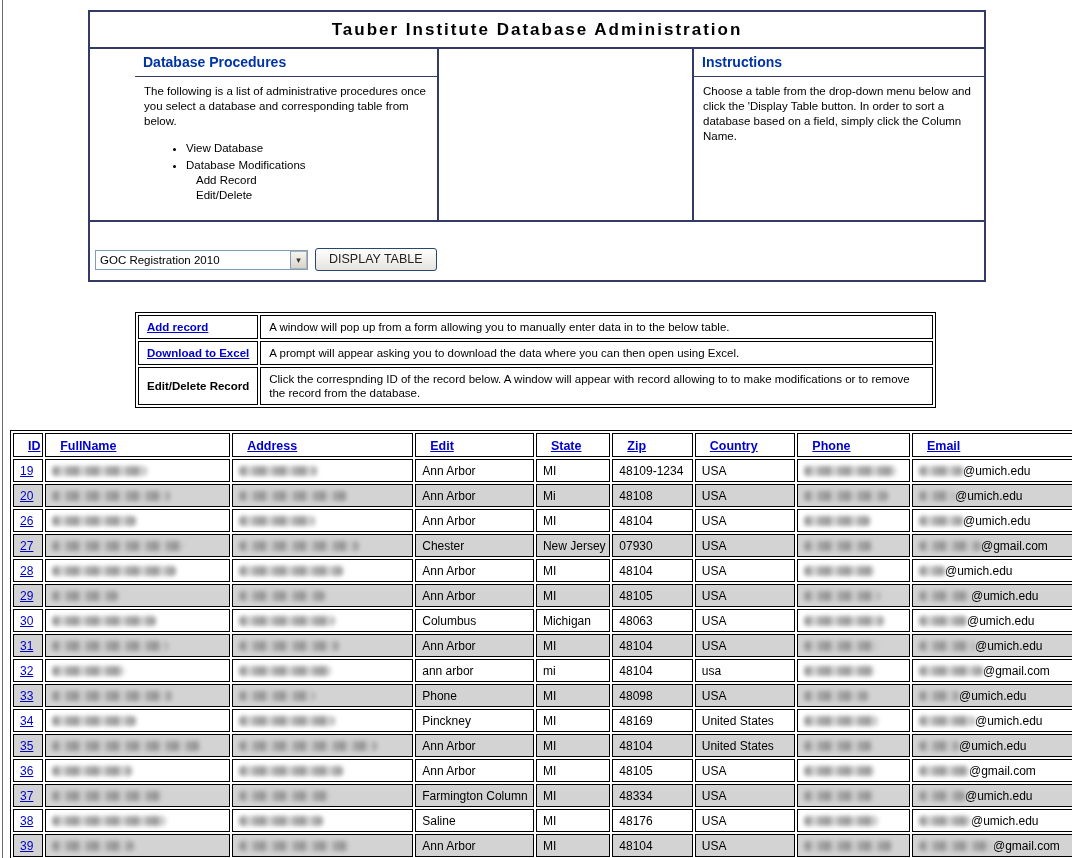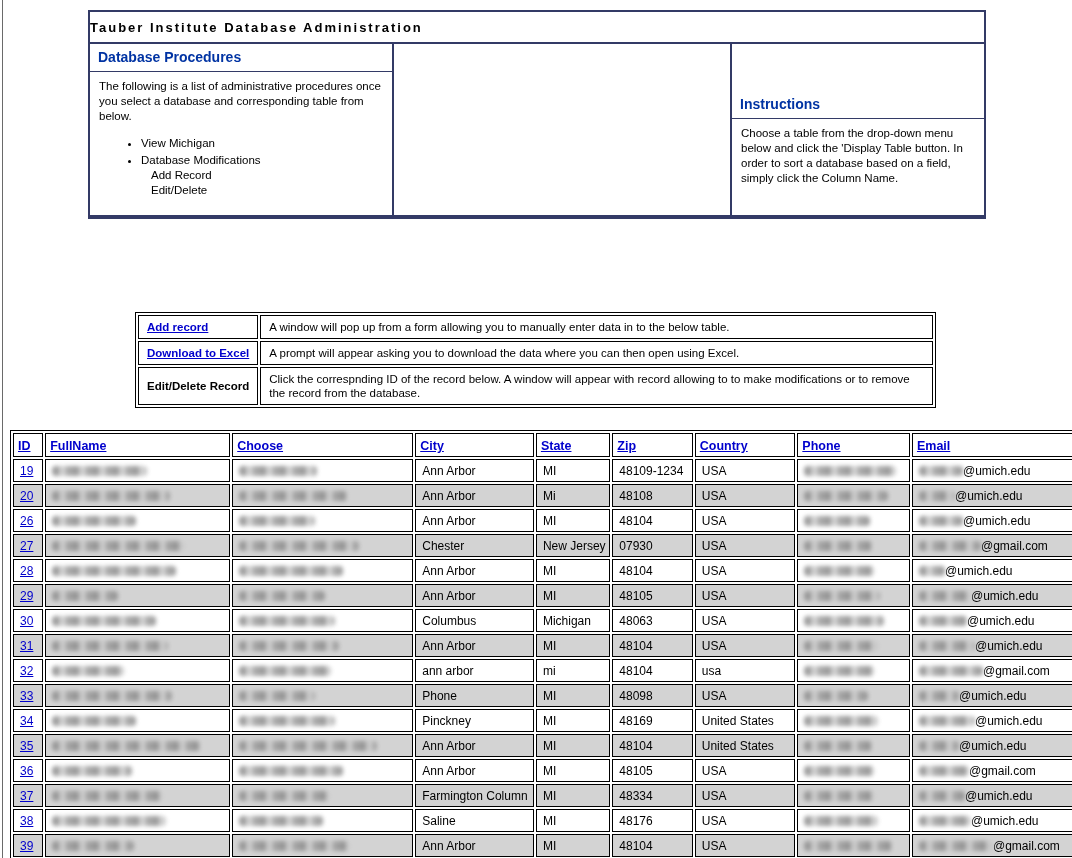--- a/index.html
+++ b/index.html
@@ -2,27 +2,27 @@
 <html><head>
 <meta charset="utf-8">
 <style>
   * { margin:0; padding:0; box-sizing:border-box; }
   html,body { width:1072px; height:858px; background:#ffffff; overflow:hidden;
     font-family:"Liberation Sans", sans-serif; color:#000; }
   .frame-edge { position:absolute; left:2px; top:0; width:1px; height:858px; background:#6a6a6a; }
 
   
   .admin-box { position:absolute; left:88px; top:10px; width:898px; border:2px solid #333a66; background:#fff; }
-  .title-row { font-weight:bold; font-size:13px; letter-spacing:2px;
+  .title-row { text-align:center; font-weight:bold; font-size:17px; letter-spacing:2px;
     padding:8px 0 7px 0; border-bottom:2px solid #333a66; }
   .panels { display:flex; height:173px; border-bottom:2px solid #333a66; }
   .panel { height:100%; }
-  .panel-left  { width:304px; border-right:2px solid #333a66; }
+  .panel-left  { width:304px; border-right:2px solid #333a66;margin-left:45px; }
   .panel-mid   { flex:1; border-right:2px solid #333a66; }
-  .panel-right { width:252px;margin-top:47px; }
+  .panel-right { width:290px; }
   .panel-header { color:#0033a3; font-weight:bold; font-size:14px; padding:5px 8px 6px 8px;
     border-bottom:1px solid #333a66; }
   .panel-body { font-size:11.5px; line-height:15px; padding:7px 9px; }
   .panel-body ul { margin:12px 0 0 0; padding-left:42px; }
   .panel-body li { margin-bottom:2px; }
   .sub-item { margin-left:10px; line-height:15px; }
   .form-row { padding:26px 0 9px 5px; display:flex; align-items:center; }
 
   
   .select { width:213px; height:20px; border:1px solid #7f9db9; background:#fff; display:flex;
@@ -41,21 +41,21 @@
   .help-table td { border:1px solid #000; font-size:11.5px; padding:4px 8px; vertical-align:middle; }
   .help-table td.lbl { width:120px; font-weight:bold; white-space:nowrap; }
   .help-link { color:#0000cc; font-weight:bold; text-decoration:underline; cursor:pointer; }
   .help-desc { line-height:14px; }
 
   
   .data-table { position:absolute; left:10px; top:430px; width:1078px; table-layout:fixed;
     border:1px solid #000; border-spacing:2px; background:#fff; }
   .data-table th, .data-table td { border:1px solid #000; overflow:hidden; white-space:nowrap;
     text-align:left; vertical-align:middle; }
-  .data-table th { height:24px; padding:2px 4px; background:#fff; }
+  .data-table th { height:24px; padding:2px 14px; background:#fff; }
   .data-table td { height:23px; padding:1px 6px; font-size:12px; }
   .data-table th a { color:#0000cc; font-weight:bold; font-size:12.5px; text-decoration:underline; cursor:pointer; }
   tr.odd td  { background:#ffffff; }
   tr.even td { background:#d3d3d3; }
   .id-link { color:#0000cc; font-size:12px; text-decoration:underline; cursor:pointer; }
   .blur { display:inline-block; height:10px; border-radius:4px; vertical-align:middle;
     background:repeating-linear-gradient(90deg,#8e8e8e 0 7px,#c6c6c6 7px 14px,#9a9a9a 14px 20px);
     filter:blur(2px); opacity:.85; }
   .email-domain { vertical-align:middle; }
 </style>
@@ -65,34 +65,41 @@
 <div class="frame-edge"></div>
 
 <div class="admin-box">
   <div class="title-row">Tauber Institute Database Administration</div>
   <div class="panels">
     <div class="panel panel-left">
       <div class="panel-header">Database Procedures</div>
       <div class="panel-body">
         <div>The following is a list of administrative procedures once you select a database and corresponding table from below.</div>
         <ul>
-          <li>View Michigan</li>
+          <li>View Database</li>
           <li>
             <span>Database Modifications</span>
             <div class="sub-item">Add Record</div>
             <div class="sub-item">Edit/Delete</div>
           </li>
         </ul>
       </div>
     </div>
     <div class="panel panel-mid"></div>
     <div class="panel panel-right">
       <div class="panel-header">Instructions</div>
       <div class="panel-body">Choose a table from the drop-down menu below and click the 'Display Table button. In order to sort a database based on a field, simply click the Column Name.</div>
     </div>
+  </div>
+  <div class="form-row">
+    <div class="select">
+      <span class="select-value">GOC Registration 2010</span>
+      <span class="select-arrow">▾</span>
+    </div>
+    <button class="btn">DISPLAY TABLE</button>
   </div>
 </div>
 
 <table class="help-table">
   <tbody>
       <tr>
     <td class="lbl"><a class="help-link">Add record</a></td>
     <td class="help-desc">A window will pop up from a form allowing you to manually enter data in to the below table.</td>
   </tr>
   <tr>
@@ -115,22 +122,22 @@
     <col style="width:74px">
       <col style="width:80px">
       <col style="width:100px">
       <col style="width:112px">
       <col style="width:172px">
   </colgroup>
   <thead>
     <tr>
       <th><a>ID</a></th>
       <th><a>FullName</a></th>
-      <th><a>Choose</a></th>
-      <th><a>City</a></th>
+      <th><a>Address</a></th>
+      <th><a>Edit</a></th>
       <th><a>State</a></th>
       <th><a>Zip</a></th>
       <th><a>Country</a></th>
       <th><a>Phone</a></th>
       <th><a>Email</a></th>
     </tr>
   </thead>
   <tbody>
   <tr class="odd">
     <td><a class="id-link">19</a></td>

